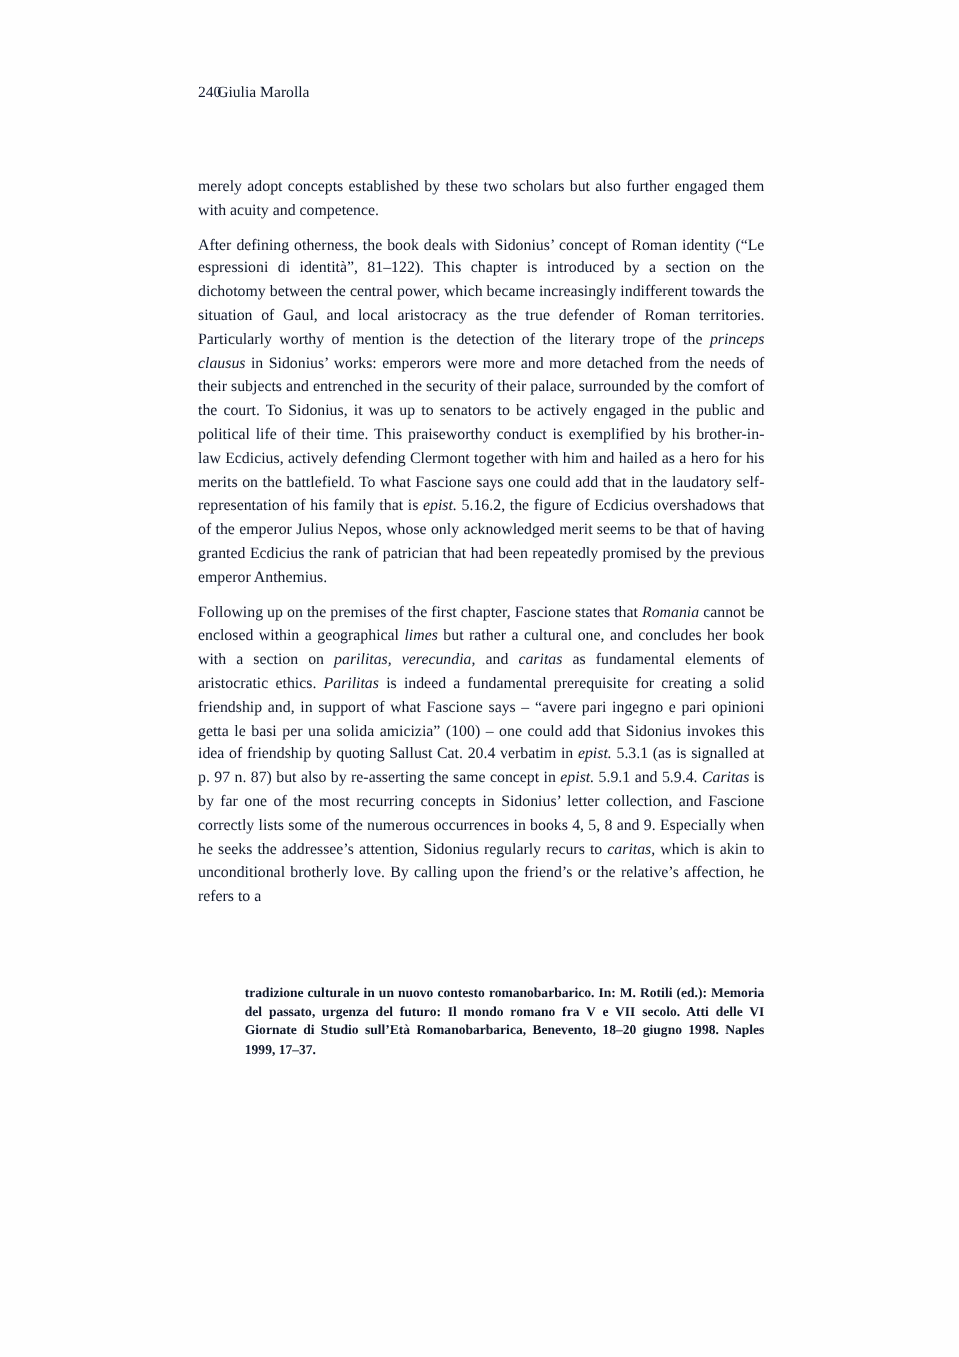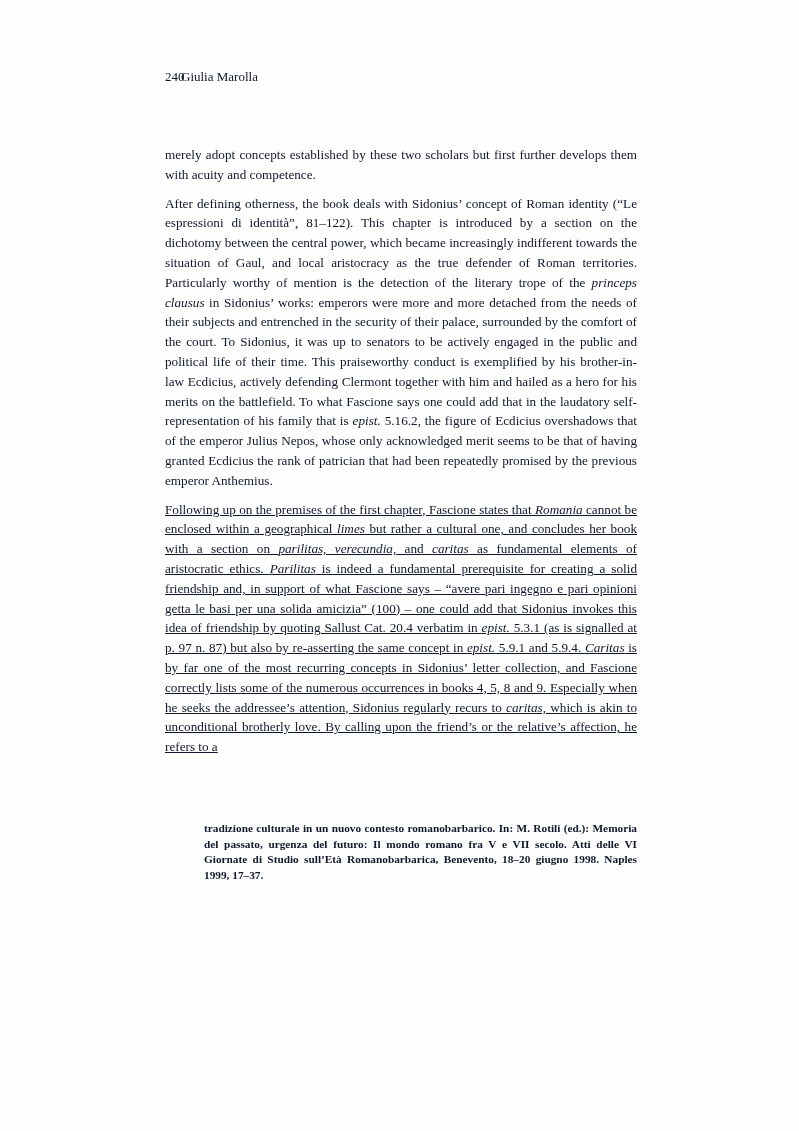--- a/index.html
+++ b/index.html
@@ -41,21 +41,20 @@
     width: 472px;
     text-align: justify;
     font-size: 13.2px;
     line-height: 19.8px;
   }
   .content p {
     margin: 0 0 9px 0;
   }
   .content p:last-child {
     margin-bottom: 0;
-    text-decoration: underline;
   }
   .content em, .footnote em {
     font-style: italic;
   }
   .footnote {
     position: absolute;
     top: 821px;
     left: 204px;
     width: 433px;
     text-align: justify;
@@ -71,21 +70,21 @@
 <body>
 
 <div class="sheet">
 
   <header class="running-header">
     <span class="page-number">240</span>
     <span class="running-head">Giulia Marolla</span>
   </header>
 
   <main class="content">
-    <p class="para"><span>merely adopt concepts established by these two scholars but first further develops them with acuity and competence.</span></p>
+    <p class="para"><span>merely adopt concepts established by these two scholars but also further engaged them with acuity and competence.</span></p>
     <p class="para"><span>After defining otherness, the book deals with Sidonius’ concept of Roman identity (“Le espressioni di identità”, 81–122). This chapter is introduced by a section on the dichotomy between the central power, which became increasingly indifferent towards the situation of Gaul, and local aristocracy as the true defender of Roman territories. Particularly worthy of mention is the detection of the literary trope of the </span><em>princeps clausus</em><span> in Sidonius’ works: emperors were more and more detached from the needs of their subjects and entrenched in the security of their palace, surrounded by the comfort of the court. To Sidonius, it was up to senators to be actively engaged in the public and political life of their time. This praiseworthy conduct is exemplified by his brother-in-law Ecdicius, actively defending Clermont together with him and hailed as a hero for his merits on the battlefield. To what Fascione says one could add that in the laudatory self-representation of his family that is </span><em>epist.</em><span> 5.16.2, the figure of Ecdicius overshadows that of the emperor Julius Nepos, whose only acknowledged merit seems to be that of having granted Ecdicius the rank of patrician that had been repeatedly promised by the previous emperor Anthemius.</span></p>
     <p class="para"><span>Following up on the premises of the first chapter, Fascione states that </span><em>Romania</em><span> cannot be enclosed within a geographical </span><em>limes</em><span> but rather a cultural one, and concludes her book with a section on </span><em>parilitas, verecundia,</em><span> and </span><em>caritas</em><span> as fundamental elements of aristocratic ethics. </span><em>Parilitas</em><span> is indeed a fundamental prerequisite for creating a solid friendship and, in support of what Fascione says – “avere pari ingegno e pari opinioni getta le basi per una solida amicizia” (100) – one could add that Sidonius invokes this idea of friendship by quoting Sallust Cat. 20.4 verbatim in </span><em>epist.</em><span> 5.3.1 (as is signalled at p. 97 n. 87) but also by re-asserting the same concept in </span><em>epist.</em><span> 5.9.1 and 5.9.4. </span><em>Caritas</em><span> is by far one of the most recurring concepts in Sidonius’ letter collection, and Fascione correctly lists some of the numerous occurrences in books 4, 5, 8 and 9. Especially when he seeks the addressee’s attention, Sidonius regularly recurs to </span><em>caritas,</em><span> which is akin to unconditional brotherly love. By calling upon the friend’s or the relative’s affection, he refers to a</span></p>
   </main>
 
   <section class="footnote">
     <p>tradizione culturale in un nuovo contesto romanobarbarico. In: M. Rotili (ed.): Memoria del passato, urgenza del futuro: Il mondo romano fra V e VII secolo. Atti delle VI Giornate di Studio sull’Età Romanobarbarica, Benevento, 18–20 giugno 1998. Naples 1999, 17–37.</p>
   </section>
 
 </div>
 

